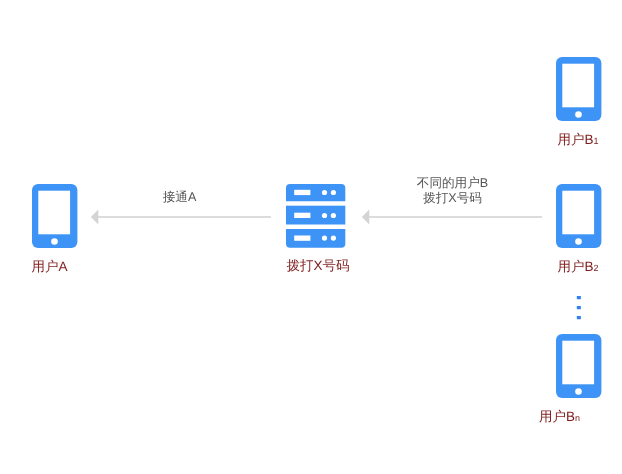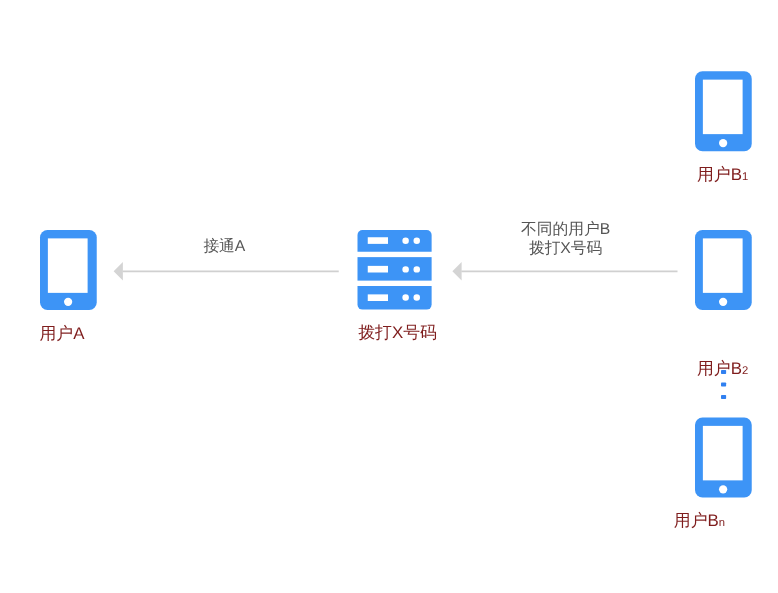--- a/index.html
+++ b/index.html
@@ -100,21 +100,21 @@
     <span>用户B</span><span class="sub">1</span>
   </div>
 
   <div class="node" style="left:556px;top:184px;width:45.4px;height:64px;">
     <svg width="45.4" height="64" viewBox="0 0 45.4 64">
       <rect x="0" y="0" width="45.4" height="64" rx="6" ry="6" fill="#3d94f6"></rect>
       <rect x="6.3" y="6.7" width="31.8" height="43.6" fill="#ffffff"></rect>
       <circle cx="22.5" cy="57.5" r="3.3" fill="#ffffff"></circle>
     </svg>
   </div>
-  <div class="node-label" style="left:557.5px;top:260.2px;width:45px;margin-top:28px;">
+  <div class="node-label" style="left:557.5px;top:260.2px;width:45px;">
     <span>用户B</span><span class="sub">2</span>
   </div>
 
   <div class="dots" style="left:575.9px;top:294.9px;width:6px;height:25px;">
     <svg width="6" height="25" viewBox="0 0 6 25">
       <rect x="0.8" y="0.9" width="4.1" height="3.3" rx="0.6" fill="#3080f0"></rect>
       <rect x="0.8" y="10.9" width="4.1" height="3.3" rx="0.6" fill="#3080f0"></rect>
       <rect x="0.8" y="20.9" width="4.1" height="3.3" rx="0.6" fill="#3080f0"></rect>
     </svg>
   </div>

